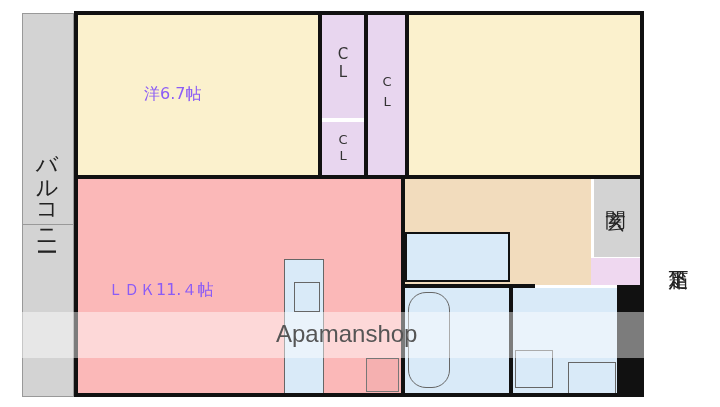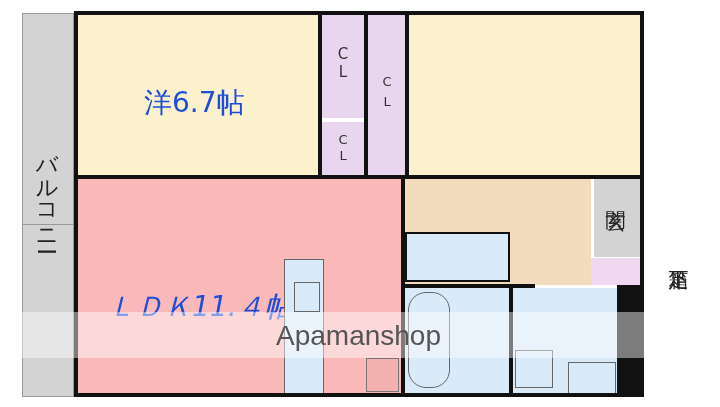--- a/index.html
+++ b/index.html
@@ -1,23 +1,23 @@
 <!DOCTYPE html>
 <html><head>
   <meta charset="utf-8">
   <style>
     html, body { margin:0; padding:0; background:#ffffff; }
     body { width:720px; height:407px; position:relative; overflow:hidden; font-family:"DejaVu Sans", sans-serif; }
     .abs { position:absolute; box-sizing:border-box; }
     .wall { background:#111; }
-    .room-label { color:#1d4ed8; font-size:28px; white-space:nowrap; }
+    .room-label { color:#8b5cf6; font-size:16px; white-space:nowrap; }
     .cl { color:#333; font-size:15px; text-align:center; line-height:18px; }
     .vert { writing-mode:vertical-rl; font-size:22px; color:#222; }
     .watermark-band { background:rgba(255,255,255,0.45); }
-    .watermark { color:#555; font-size:28px; font-family:"Liberation Sans", sans-serif; }
+    .watermark { color:#555; font-size:24px; font-family:"Liberation Sans", sans-serif; }
   </style>
 </head>
 <body>
 
 <div class="abs" style="left:0;top:0;width:720px;height:407px;">
 
   <div class="abs" style="left:22px;top:13px;width:52px;height:212px;background:#d3d3d3;border:1px solid #999;"></div>
   <div class="abs" style="left:22px;top:225px;width:52px;height:172px;background:#d3d3d3;border:1px solid #999;border-top:none;"></div>
   <div class="abs vert" style="left:32px;top:140px;">バルコニー</div>
 
@@ -27,21 +27,21 @@
   <div class="abs" style="left:322px;top:14px;width:42px;height:104px;background:#e8d6ef;"></div>
   <div class="abs cl" style="left:322px;top:45px;width:42px;">C<br>L</div>
   <div class="abs" style="left:322px;top:122px;width:42px;height:54px;background:#e8d6ef;"></div>
   <div class="abs cl" style="left:322px;top:132px;width:42px;font-size:13px;line-height:16px;">C<br>L</div>
   <div class="abs" style="left:368px;top:14px;width:38px;height:162px;background:#e8d6ef;"></div>
   <div class="abs cl" style="left:368px;top:72px;width:38px;font-size:13px;line-height:20px;">C<br>L</div>
 
   <div class="abs" style="left:409px;top:14px;width:233px;height:162px;background:#fbf1cd;"></div>
 
   <div class="abs" style="left:76px;top:179px;width:325px;height:216px;background:#fbb8b8;"></div>
-  <div class="abs room-label" style="left:108px;top:288px;font-style:italic;">ＬＤＫ11.４帖</div>
+  <div class="abs room-label" style="left:108px;top:280px;">ＬＤＫ11.４帖</div>
 
   <div class="abs" style="left:284px;top:259px;width:40px;height:136px;background:#d9eaf8;border:1px solid #666;"></div>
   <div class="abs" style="left:294px;top:282px;width:26px;height:30px;border:1px solid #666;"></div>
   <div class="abs" style="left:366px;top:358px;width:33px;height:34px;border:1px solid #777;background:#f5b0b0;"></div>
 
   <div class="abs" style="left:405px;top:179px;width:186px;height:106px;background:#f2dcbd;"></div>
 
   <div class="abs" style="left:594px;top:179px;width:48px;height:78px;background:#d3d3d3;"></div>
   <div class="abs vert" style="left:603px;top:195px;font-size:20px;">玄関</div>
 

